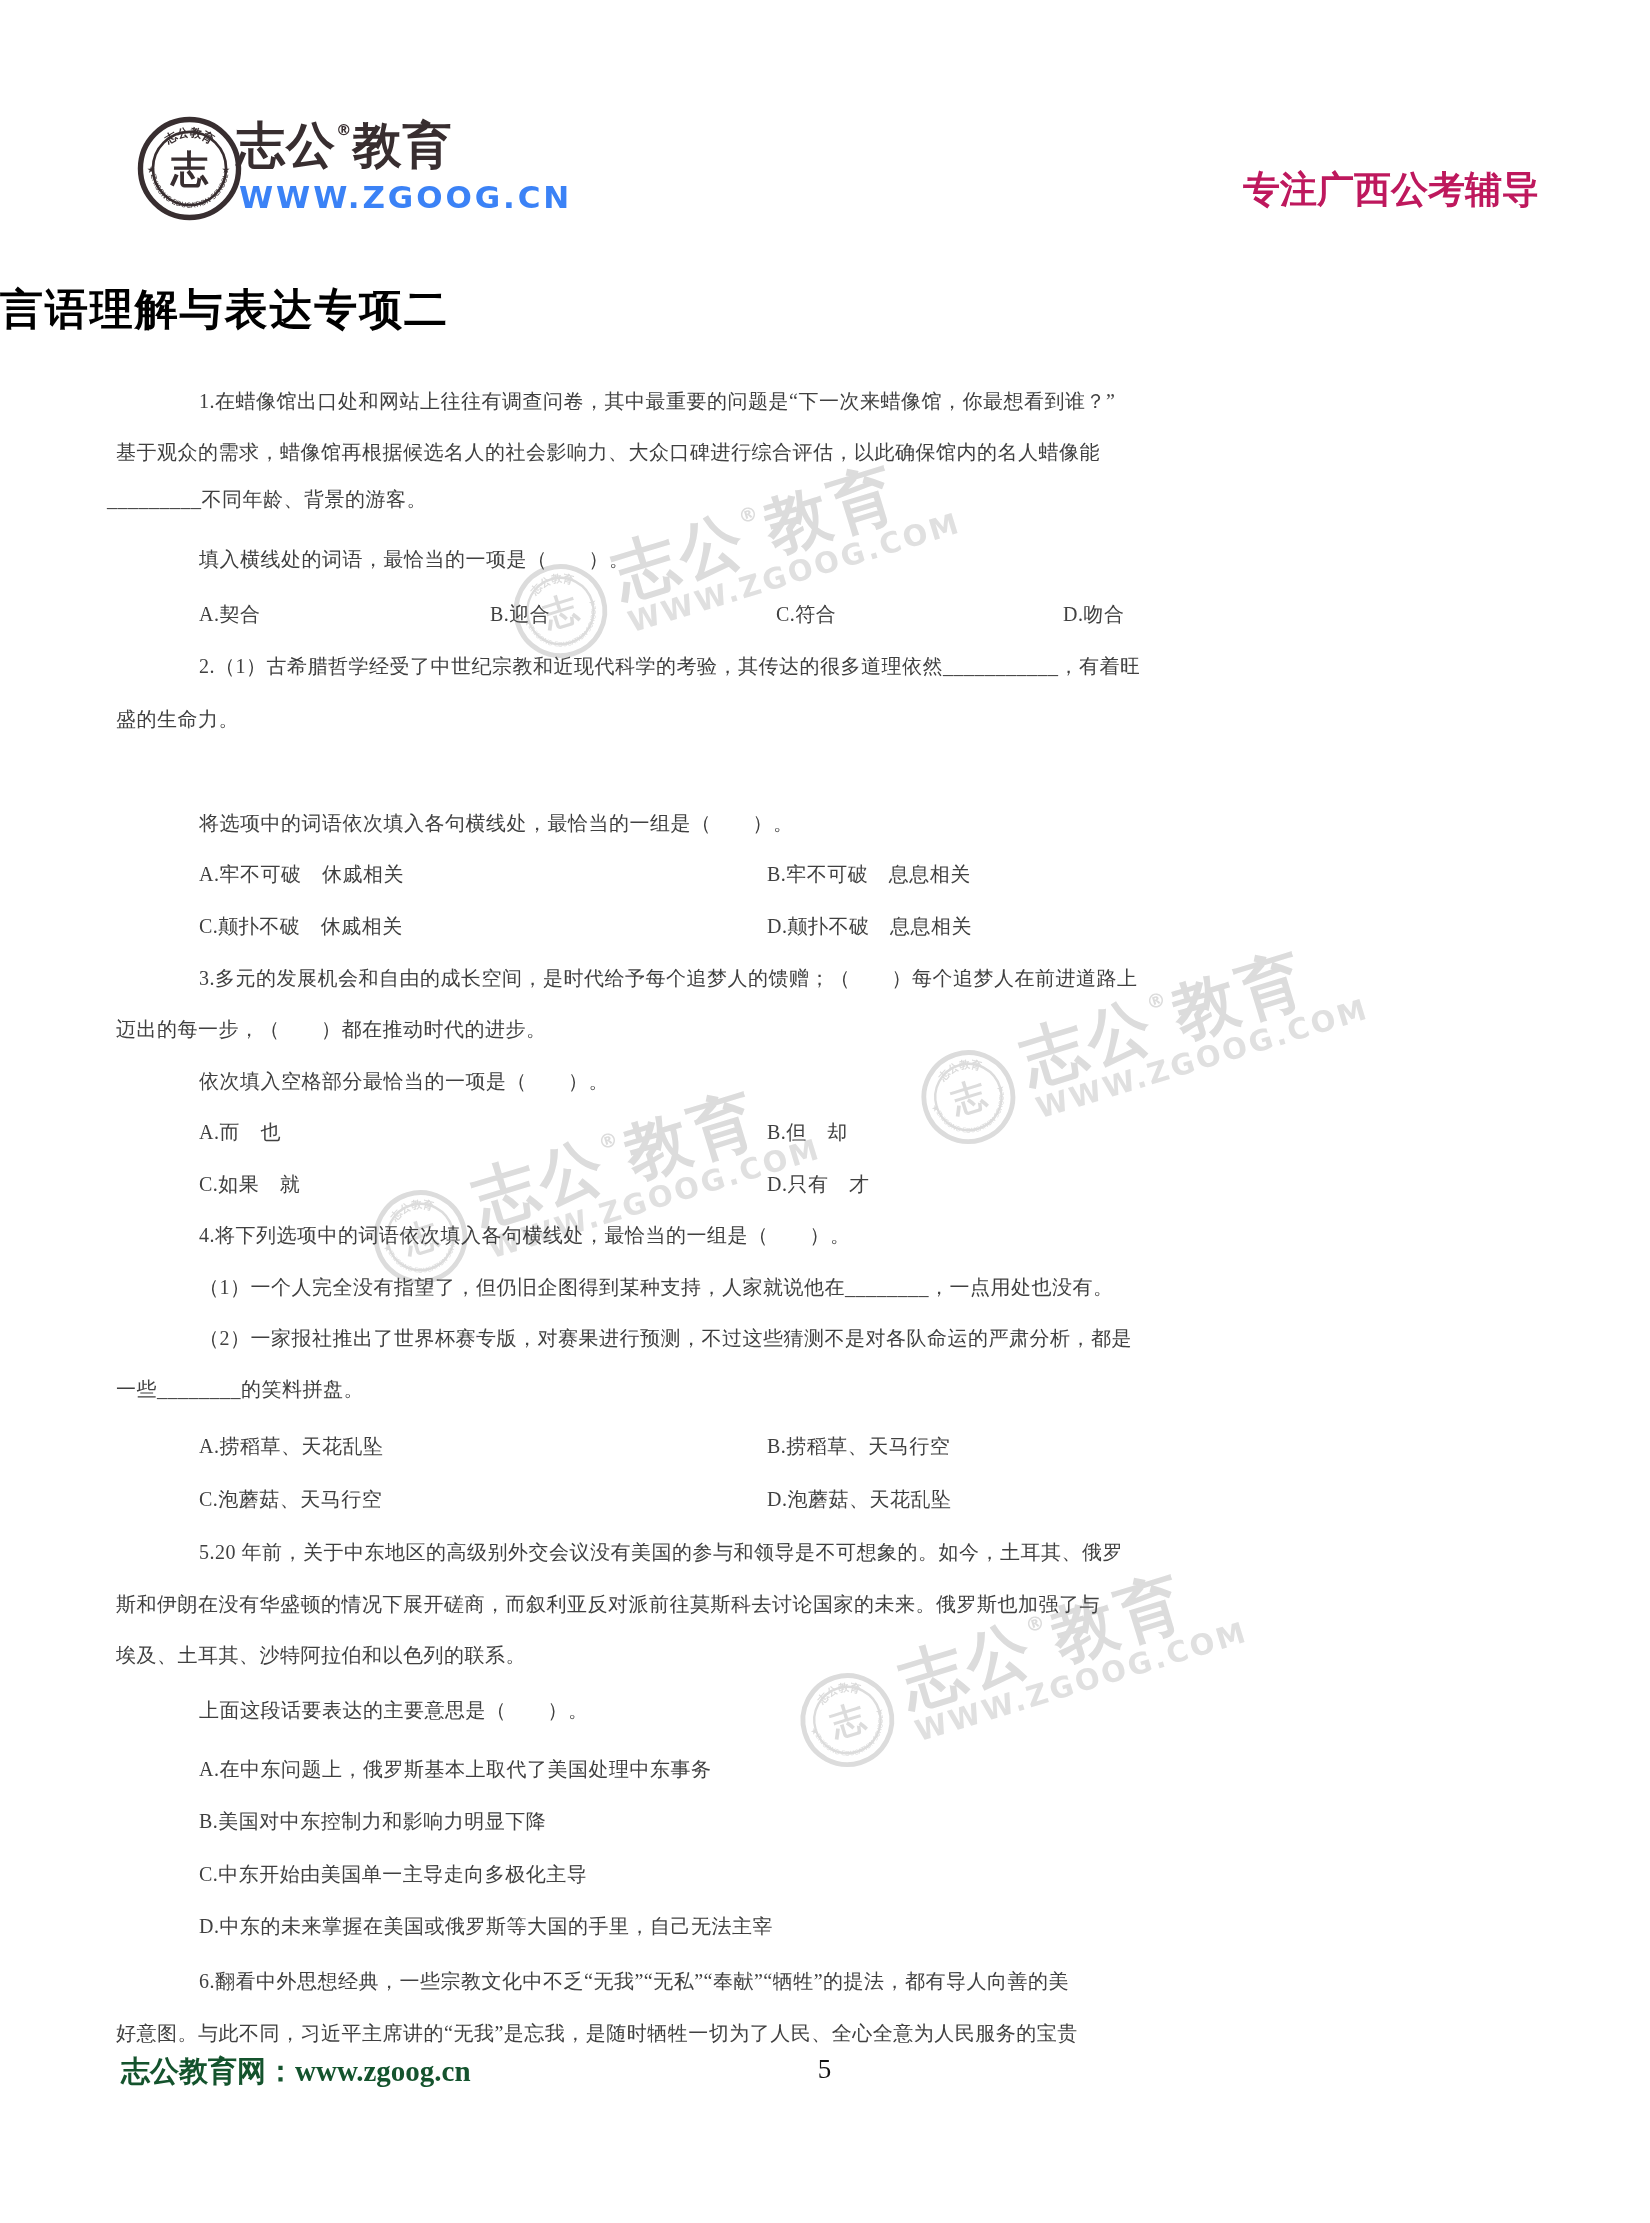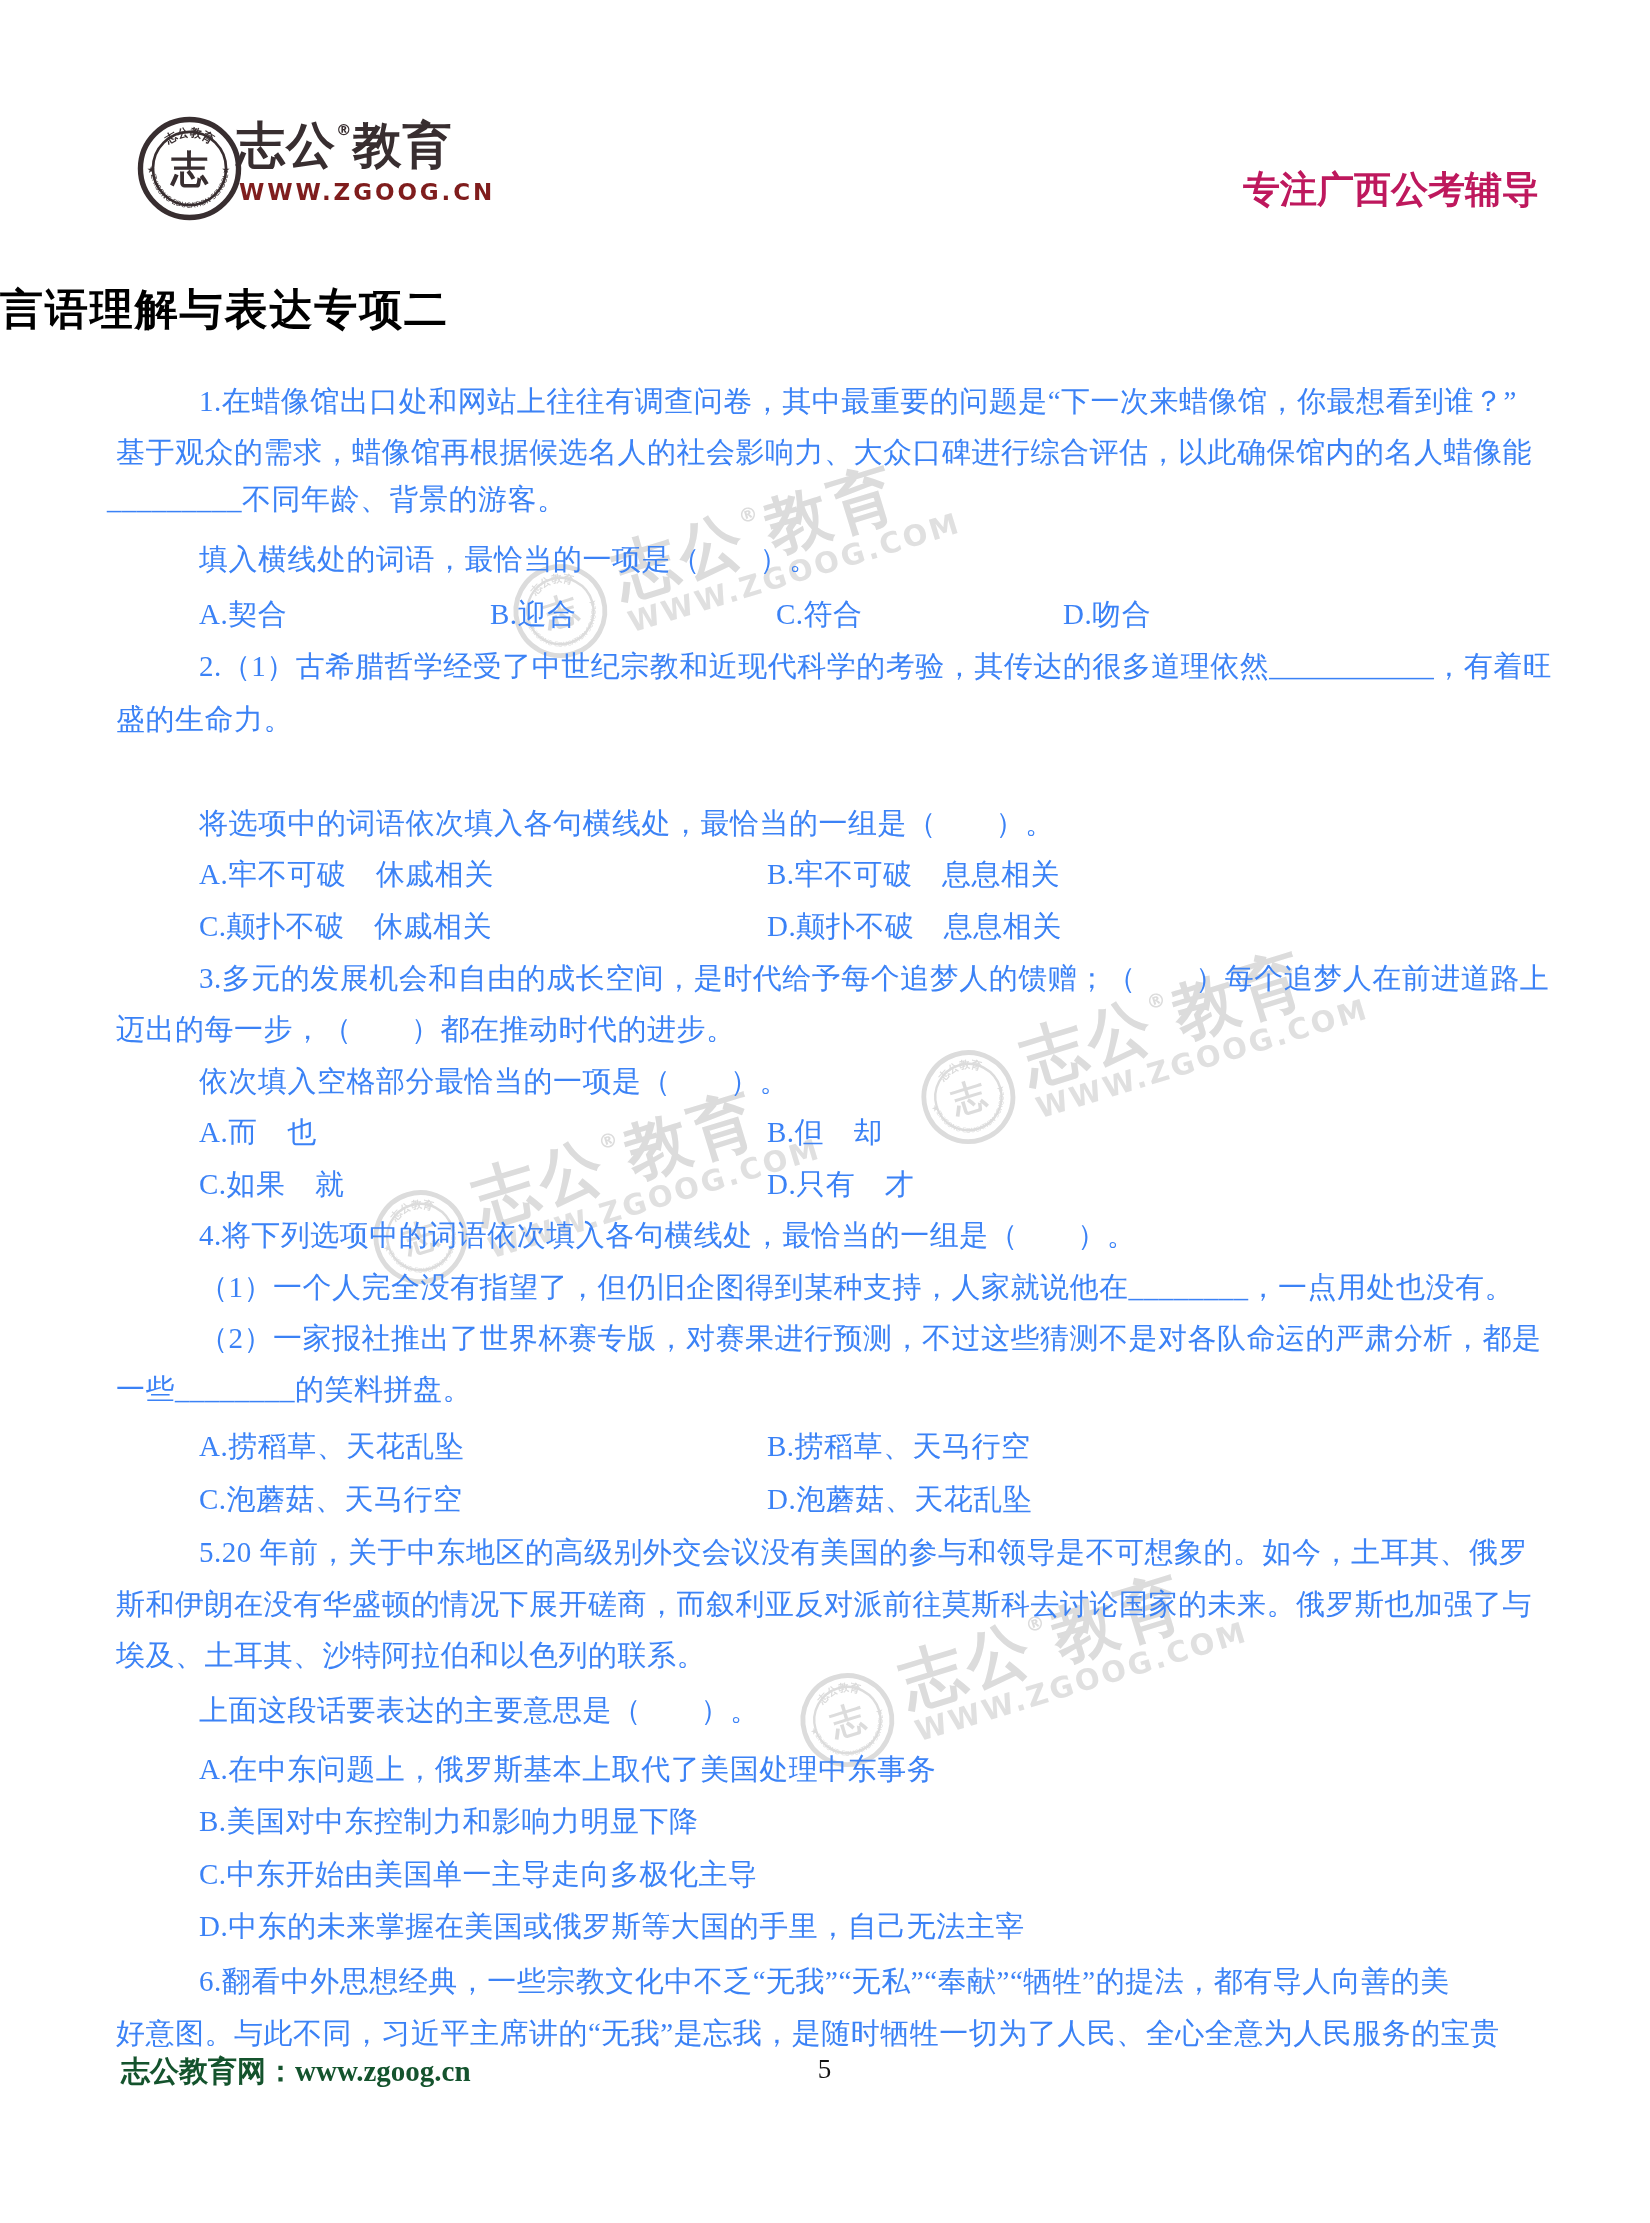--- a/index.html
+++ b/index.html
@@ -16,21 +16,21 @@
   .brand{
     position:absolute;left:236px;top:113px;
     font-family:"DejaVu Sans","Liberation Sans",sans-serif;
     font-weight:bold;font-size:49px;letter-spacing:1px;color:#382e30;
     white-space:nowrap;
   }
   .brand sup{font-size:15.5px;vertical-align:27px;}
   .brand-url{
     position:absolute;left:239px;top:179px;
     font-family:"DejaVu Sans","Liberation Sans",sans-serif;
-    font-weight:bold;font-size:23px;letter-spacing:2.9px;color:#7f1d1d;
+    font-weight:bold;font-size:31px;letter-spacing:2.9px;color:#3b82f6;
     white-space:nowrap;
   }
   .tagline{
     position:absolute;right:112px;top:165px;
     font-weight:bold;font-size:37px;color:#be185d;
     font-family:"Liberation Serif","DejaVu Serif",serif;
     white-space:nowrap;
   }
   
   .title{
@@ -57,23 +57,23 @@
   }
   .wm-brand sup{font-size:19.4px;vertical-align:35px;}
   .wm-url{
     display:block;
     font-family:"DejaVu Sans","Liberation Sans",sans-serif;
     font-weight:bold;font-size:29px;letter-spacing:2.9px;color:#e0e0e0;line-height:1.2;
   }
   
   .ln{
     position:absolute;
-    font-size:29px;line-height:52px;height:52px;
+    font-size:20px;line-height:52px;height:52px;
     letter-spacing:0.5px;white-space:nowrap;
-    z-index:1;color:#3b82f6;
+    z-index:1;color:#404040;
   }
   
   .footer-site{
     position:absolute;left:121px;top:2045px;
     font-weight:bold;font-size:29px;line-height:52px;color:#14532d;z-index:1;
     white-space:nowrap;
   }
   .page-num{
     position:absolute;left:776px;top:2043px;width:97px;
     text-align:center;font-size:27px;line-height:52px;color:#141414;z-index:1;

